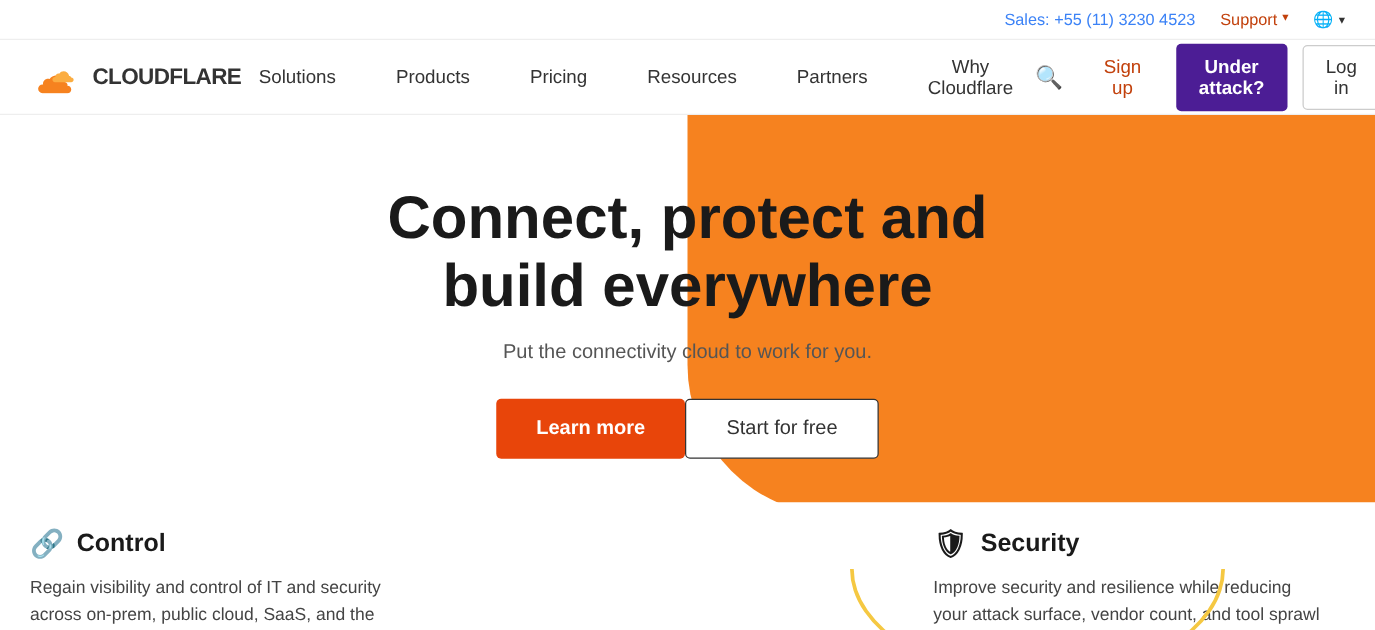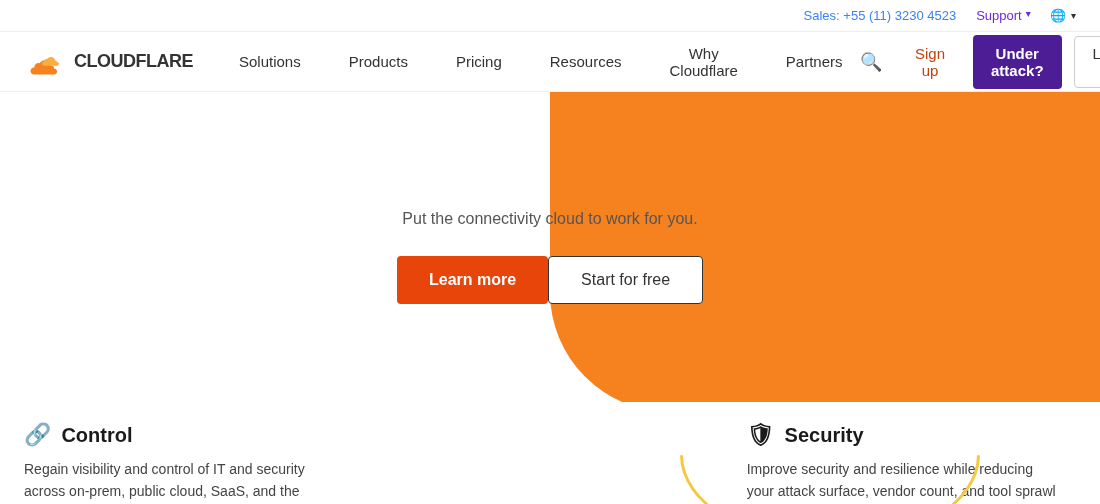--- a/index.html
+++ b/index.html
@@ -6,33 +6,33 @@
     body { font-family: -apple-system, BlinkMacSystemFont, 'Segoe UI', sans-serif; width: 1100px; overflow-x: hidden; background: #fff; }
 
     
     .top-bar {
       display: flex; justify-content: flex-end; align-items: center;
       padding: 8px 24px; font-size: 13px; color: #333; border-bottom: 1px solid #eee;
       gap: 20px;
     }
     .top-bar .sales { color: #3b82f6; }
     .top-bar .support-btn {
-      display: flex; gap: 4px; cursor: pointer; background: none; border: none; font-size: 13px; color: #6d28d9;
+      display: flex; gap: 4px; cursor: pointer; background: none; border: none; font-size: 13px; color: #c2410c;
     }
     .top-bar .globe-btn {
       display: flex; align-items: center; gap: 4px; cursor: pointer; background: none; border: none; font-size: 13px; color: #333;
     }
     .chevron { font-size: 10px; }
 
     
     .navbar {
       display: flex; align-items: center; padding: 0 24px; height: 60px;
       border-bottom: 1px solid #eee; position: relative; z-index: 10; background: #fff;
     }
-    .logo { display: flex; align-items: center; gap: 8px; margin-right: 32px; }
+    .logo { display: flex; align-items: center; gap: 8px; }
     .logo-text { font-size: 18px; font-weight: 700; color: #333; letter-spacing: -0.5px; }
     .nav-links { display: flex; align-items: center; gap: 20px; flex: 1; }
     .nav-item {
       padding: 8px 14px; font-size: 15px; color: #333; cursor: pointer;
       background: none; border: none; font-family: inherit; font-weight: 400;
     }
     .nav-right { display: flex; align-items: center; gap: 12px; }
     .search-btn { background: none; border: none; cursor: pointer; color: #333; font-size: 18px; padding: 4px; }
     .signup-btn {
       padding: 8px 16px; background: none; border: none; font-size: 15px;
@@ -125,37 +125,40 @@
       <path d="M33 13c-.2-.7-.8-1.2-1.5-1.2h-.2l-.1-.5C30.7 9.5 29 8 26.9 8c-1.4 0-2.6.7-3.3 1.8-.2-.1-.5-.1-.8-.1-1.4 0-2.5 1.1-2.5 2.5 0 .1 0 .2.1.3H20c-1.2 0-2.1 1-2.1 2.1 0 1.2 1 2.1 2.1 2.1h13c1 0 1.9-.8 1.9-1.9 0-1-.8-1.8-1.9-1.8z" fill="#fbad41"></path>
     </svg>
     <span class="logo-text">CLOUDFLARE</span>
   </div>
 
   <div class="nav-links">
     <button class="nav-item">Solutions</button>
     <button class="nav-item">Products</button>
     <button class="nav-item">Pricing</button>
     <button class="nav-item">Resources</button>
+    <button class="nav-item">Partners</button>
     <button class="nav-item">Why Cloudflare</button>
-    <button class="nav-item">Partners</button>
   </div>
 
   <div class="nav-right">
     <button class="search-btn">
       <span>🔍</span>
     </button>
     <button class="signup-btn">Sign up</button>
     <button class="under-attack-btn">Under attack?</button>
     <button class="login-btn">Log in</button>
   </div>
 </nav>
 
 <div class="hero">
   <div class="orange-bg"></div>
   <div class="hero-content">
+    <h1 class="hero-title">
+      Connect, protect and<br>build everywhere
+    </h1>
     <p class="hero-subtitle">Put the connectivity cloud to work for you.</p>
     <div class="hero-buttons">
       <button class="btn-learn">Learn more</button>
       <button class="btn-start">Start for free</button>
     </div>
   </div>
 </div>
 
 <div class="bottom-section">
   <div class="feature-card">

